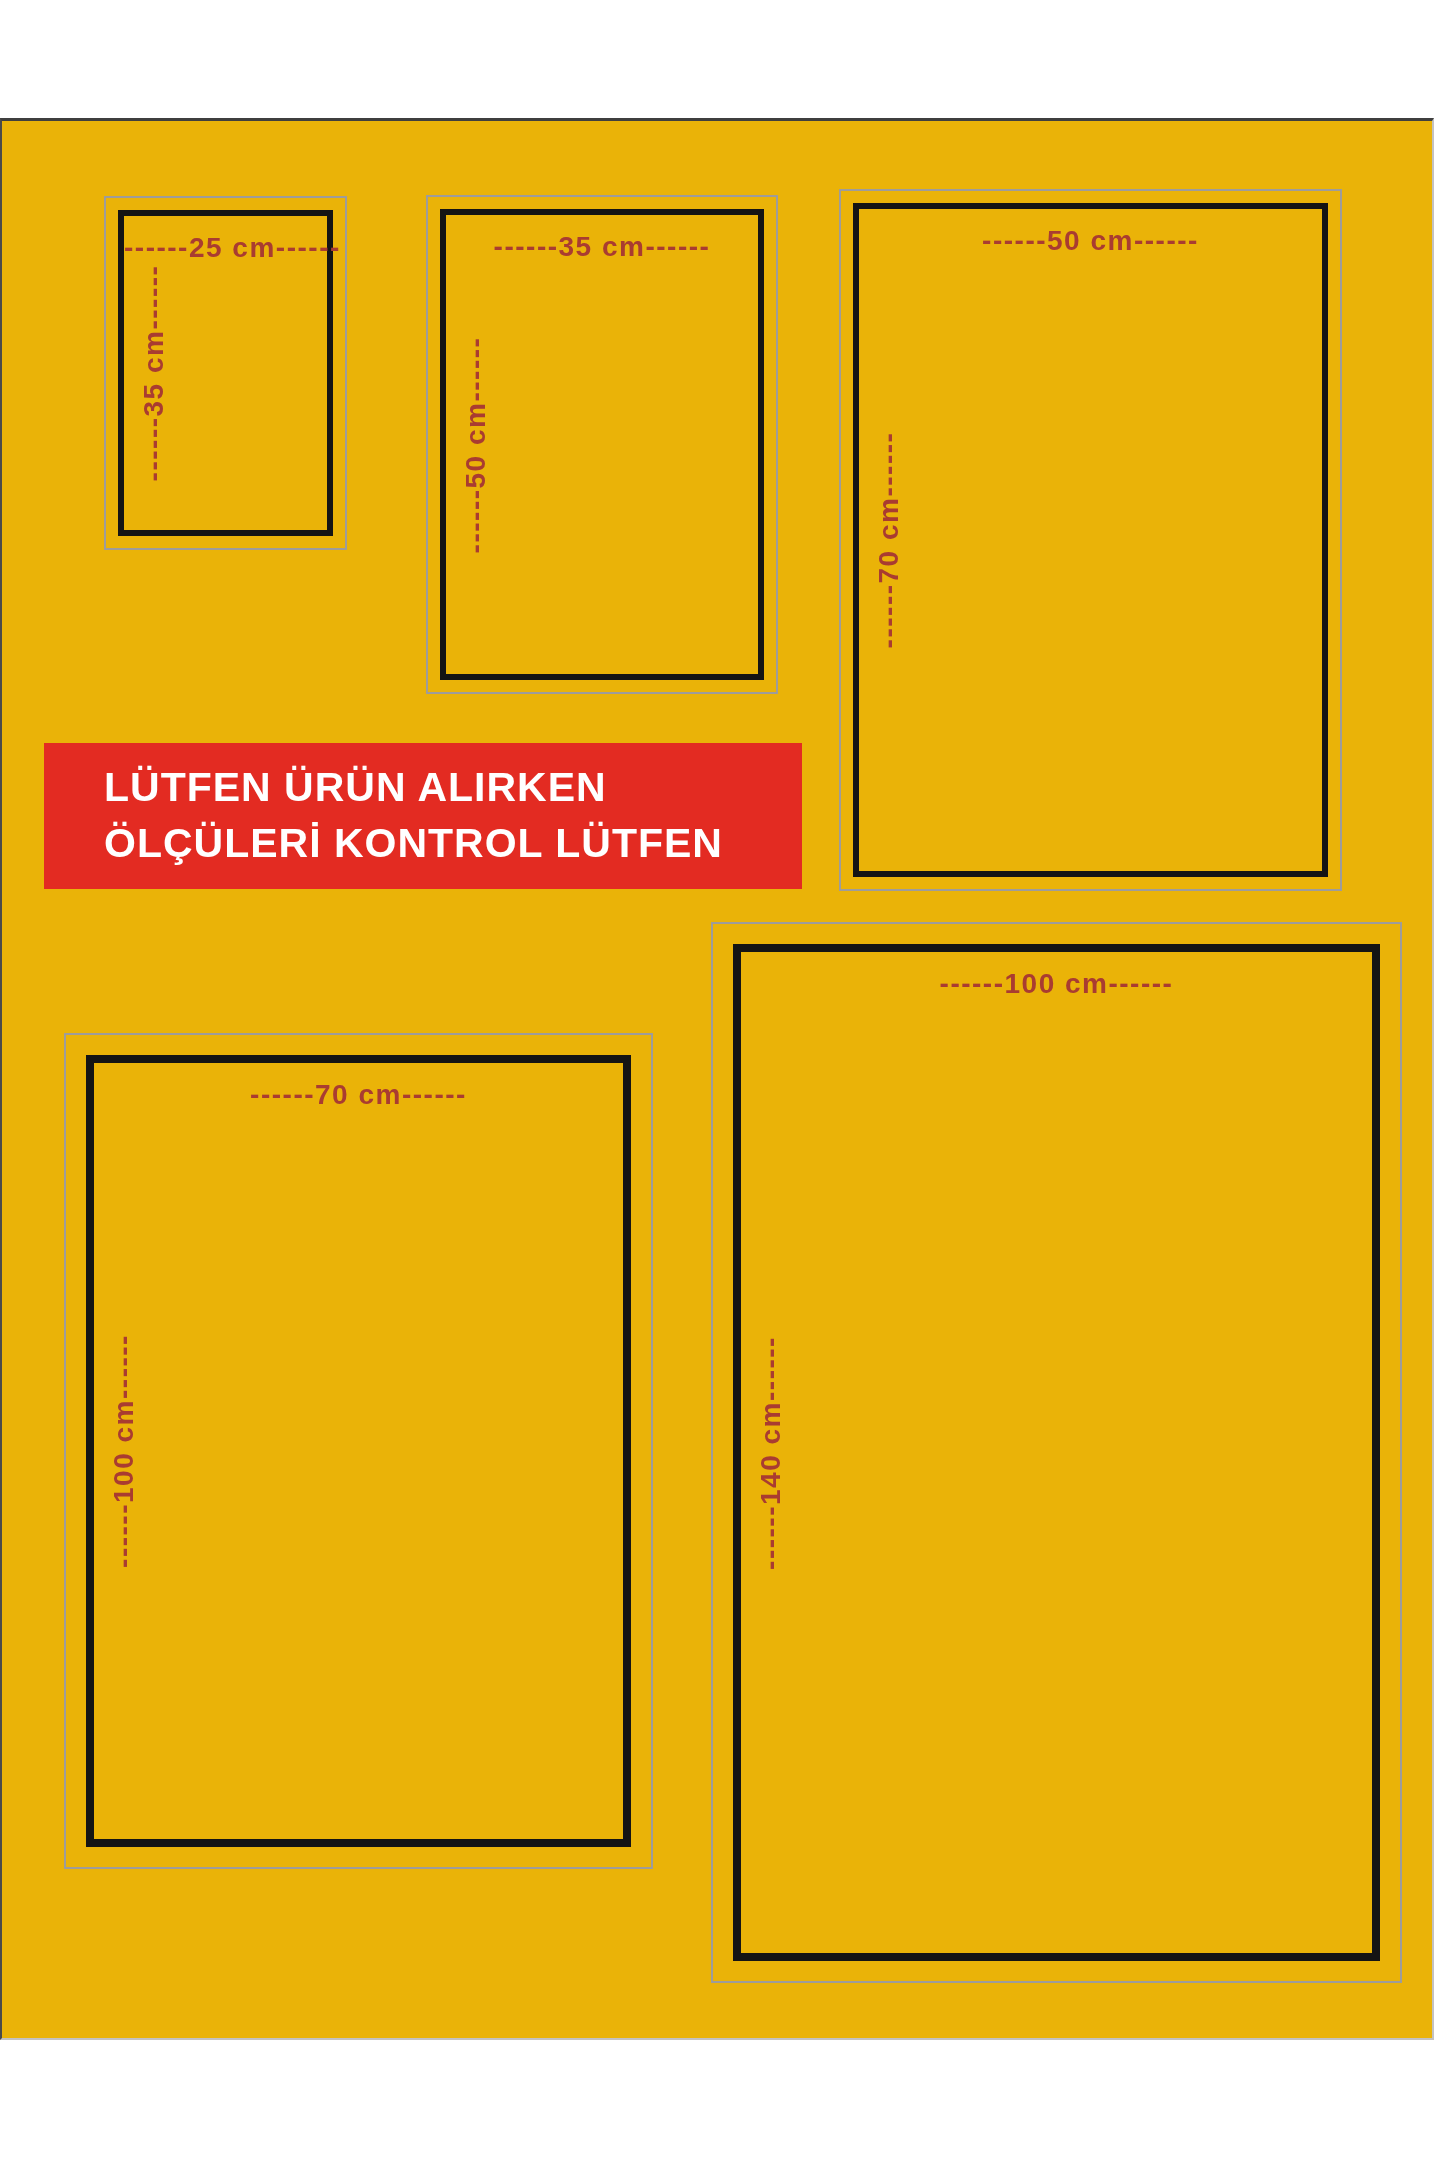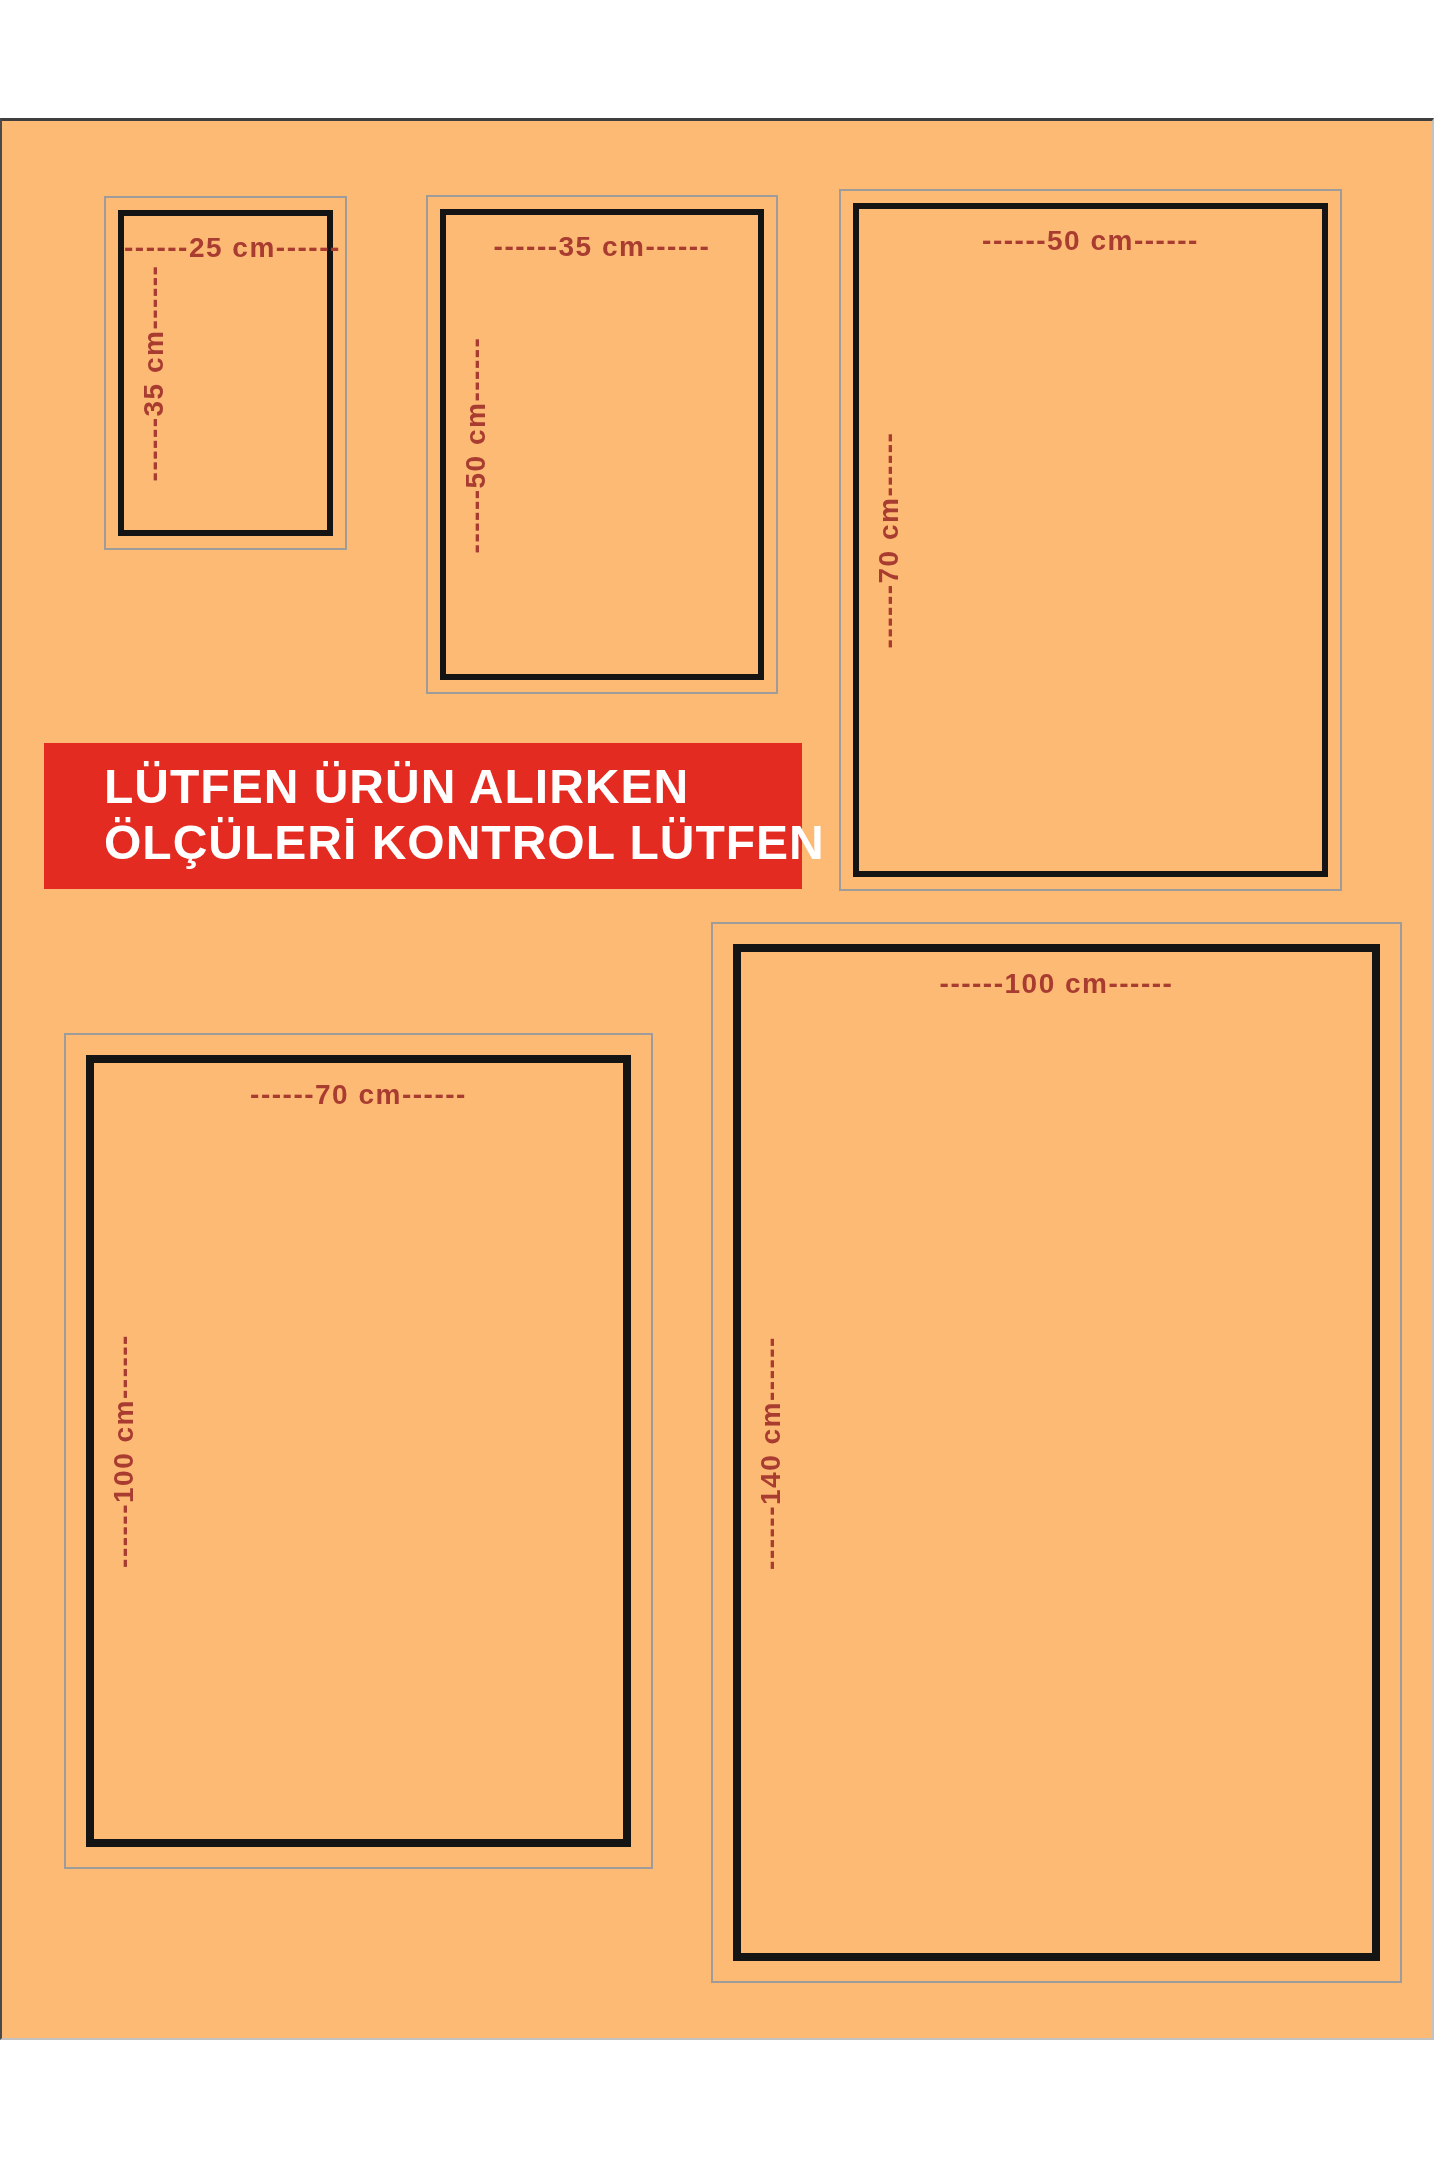--- a/index.html
+++ b/index.html
@@ -3,21 +3,21 @@
 <meta charset="utf-8">
 <style>
   html,body{margin:0;padding:0;background:#ffffff;}
   .canvas{
     position:relative;width:1440px;height:2160px;background:#ffffff;overflow:hidden;
     font-family:"Liberation Sans","DejaVu Sans",sans-serif;
   }
   
   .panel{
     position:absolute;left:0;top:118px;width:1434px;height:1922px;
-    background:#fdba74;box-sizing:border-box;
+    background:#eab308;box-sizing:border-box;
     border-top:3px solid #3f3f3f;border-left:2px solid #4a4a4a;
     border-right:2px solid #c4c2c0;border-bottom:2px solid #c4c2c0;
   }
   
   .size-box{
     position:absolute;box-sizing:border-box;
     border:2px solid #9e9c9a;padding:12px;background:transparent;
   }
   .size-box .inner{
     position:relative;width:100%;height:100%;box-sizing:border-box;
@@ -37,21 +37,21 @@
   
   .box-0{left:102px;top:75px;width:243px;height:354px;}
   .box-1{left:424px;top:74px;width:352px;height:499px;}
   .box-2{left:837px;top:68px;width:503px;height:702px;}
   .box-3{left:62px;top:912px;width:589px;height:836px;}
   .box-4{left:709px;top:801px;width:691px;height:1061px;}
   
   .banner{
     position:absolute;left:42px;top:622px;width:758px;height:146px;
     background:#e32b22;color:#ffffff;box-sizing:border-box;
-    padding:16px 0 0 60px;font-weight:bold;font-size:48px;line-height:56px;
+    padding:16px 0 0 60px;font-weight:bold;font-size:41px;line-height:56px;
     letter-spacing:1px;white-space:nowrap;
   }
 </style>
 </head>
 <body>
 
 <div class="canvas">
   <div class="panel">
 
     <div class="size-box box-0">

